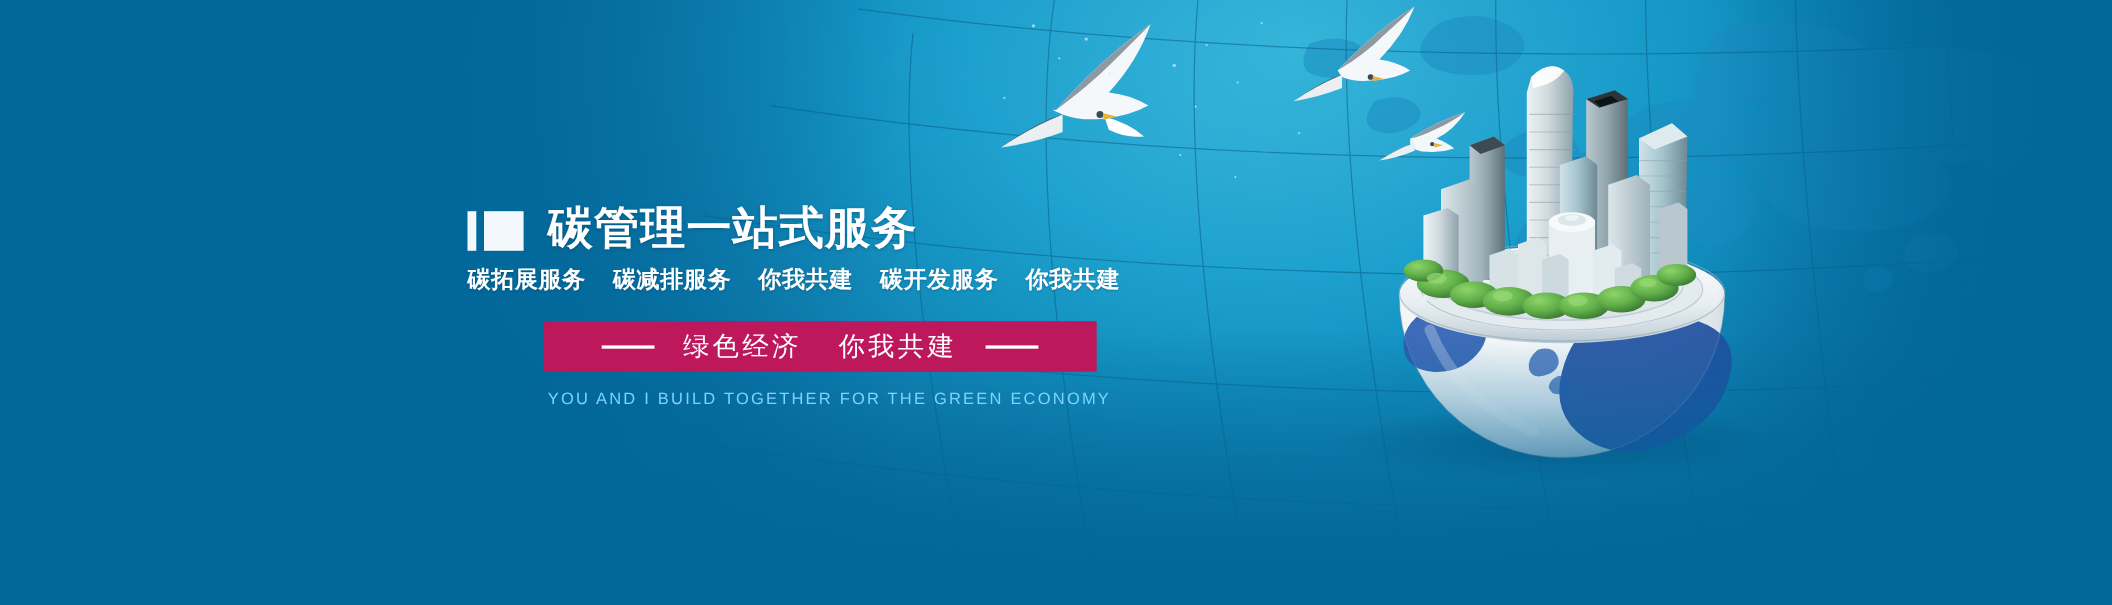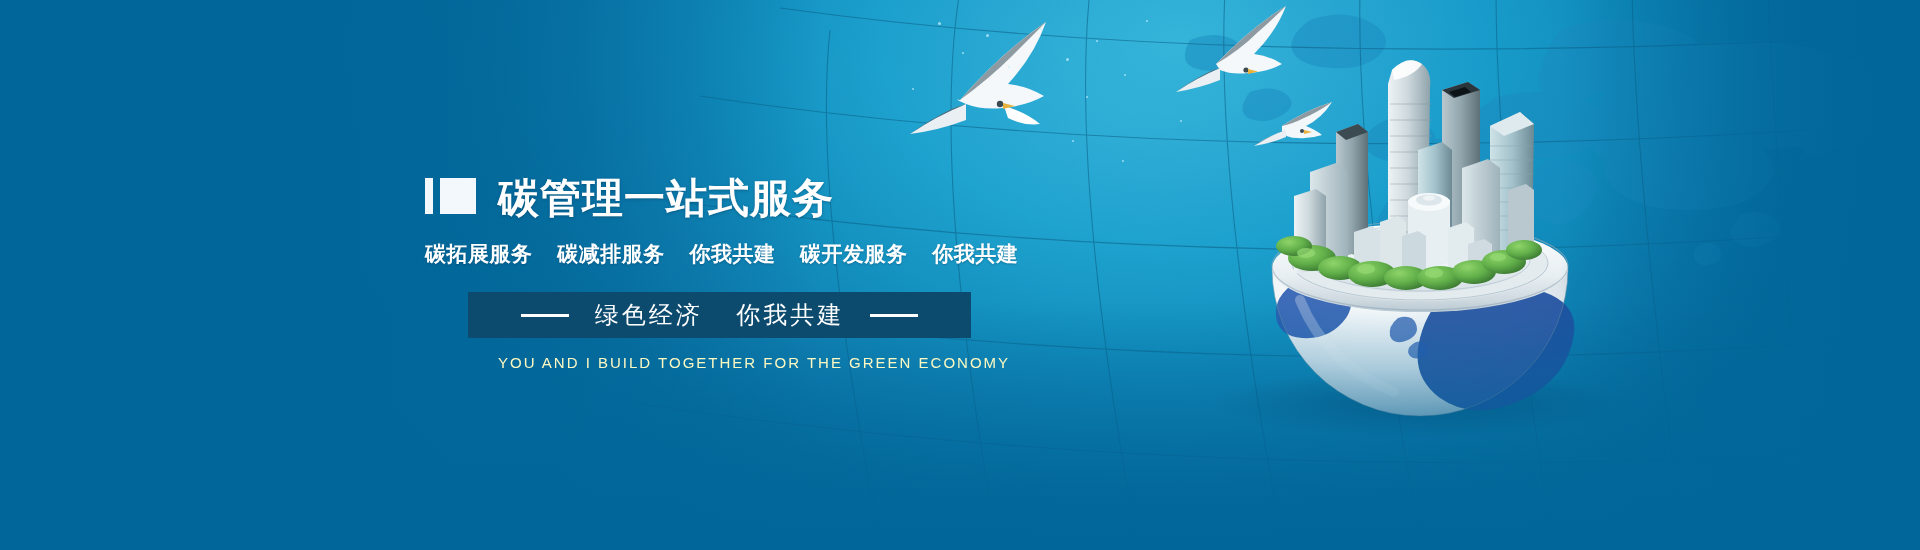--- a/index.html
+++ b/index.html
@@ -99,21 +99,21 @@
   
   .copy {
     position: absolute;
     left: 425px;
     top: 178px;
     width: 620px;
   }
 
   .title-row {
     display: flex;
-    align-items: flex-start;
+    align-items: flex-end;
     gap: 22px;
     height: 50px;
   }
   .title-mark {
     display: flex;
     align-items: center;
     gap: 7px;
     flex: 0 0 auto;
   }
   .title-mark .bar {
@@ -142,24 +142,24 @@
     font-size: 21px;
     font-weight: bold;
     letter-spacing: 0.5px;
     white-space: nowrap;
     text-shadow: 0 1px 2px rgba(0,40,70,.30);
   }
   .subtitle .gap { display: inline-block; width: 12px; }
 
   .slogan-bar {
     margin-top: 24px;
-    margin-left: 43px;
+    margin-left: 69px;
     width: 503px;
     height: 46px;
-    background: #0c4a6e;
+    background: #be185d;
     display: flex;
     align-items: center;
     justify-content: center;
     gap: 26px;
   }
   .slogan-bar .rule {
     width: 48px;
     height: 3px;
     background: #ffffff;
     flex: 0 0 auto;
@@ -170,21 +170,21 @@
     letter-spacing: 3px;
     white-space: nowrap;
   }
   .slogan-text .sp { display: inline-block; width: 14px; }
 
   .tagline {
     margin-top: 16px;
     margin-left: 73px;
     width: 503px;
     text-align: center;
-    color: #fef9c3;
+    color: #7dd3fc;
     font-size: 15px;
     letter-spacing: 2.0px;
     white-space: nowrap;
   }
 </style>
 </head>
 <body>
 
 <div id="banner">
 

